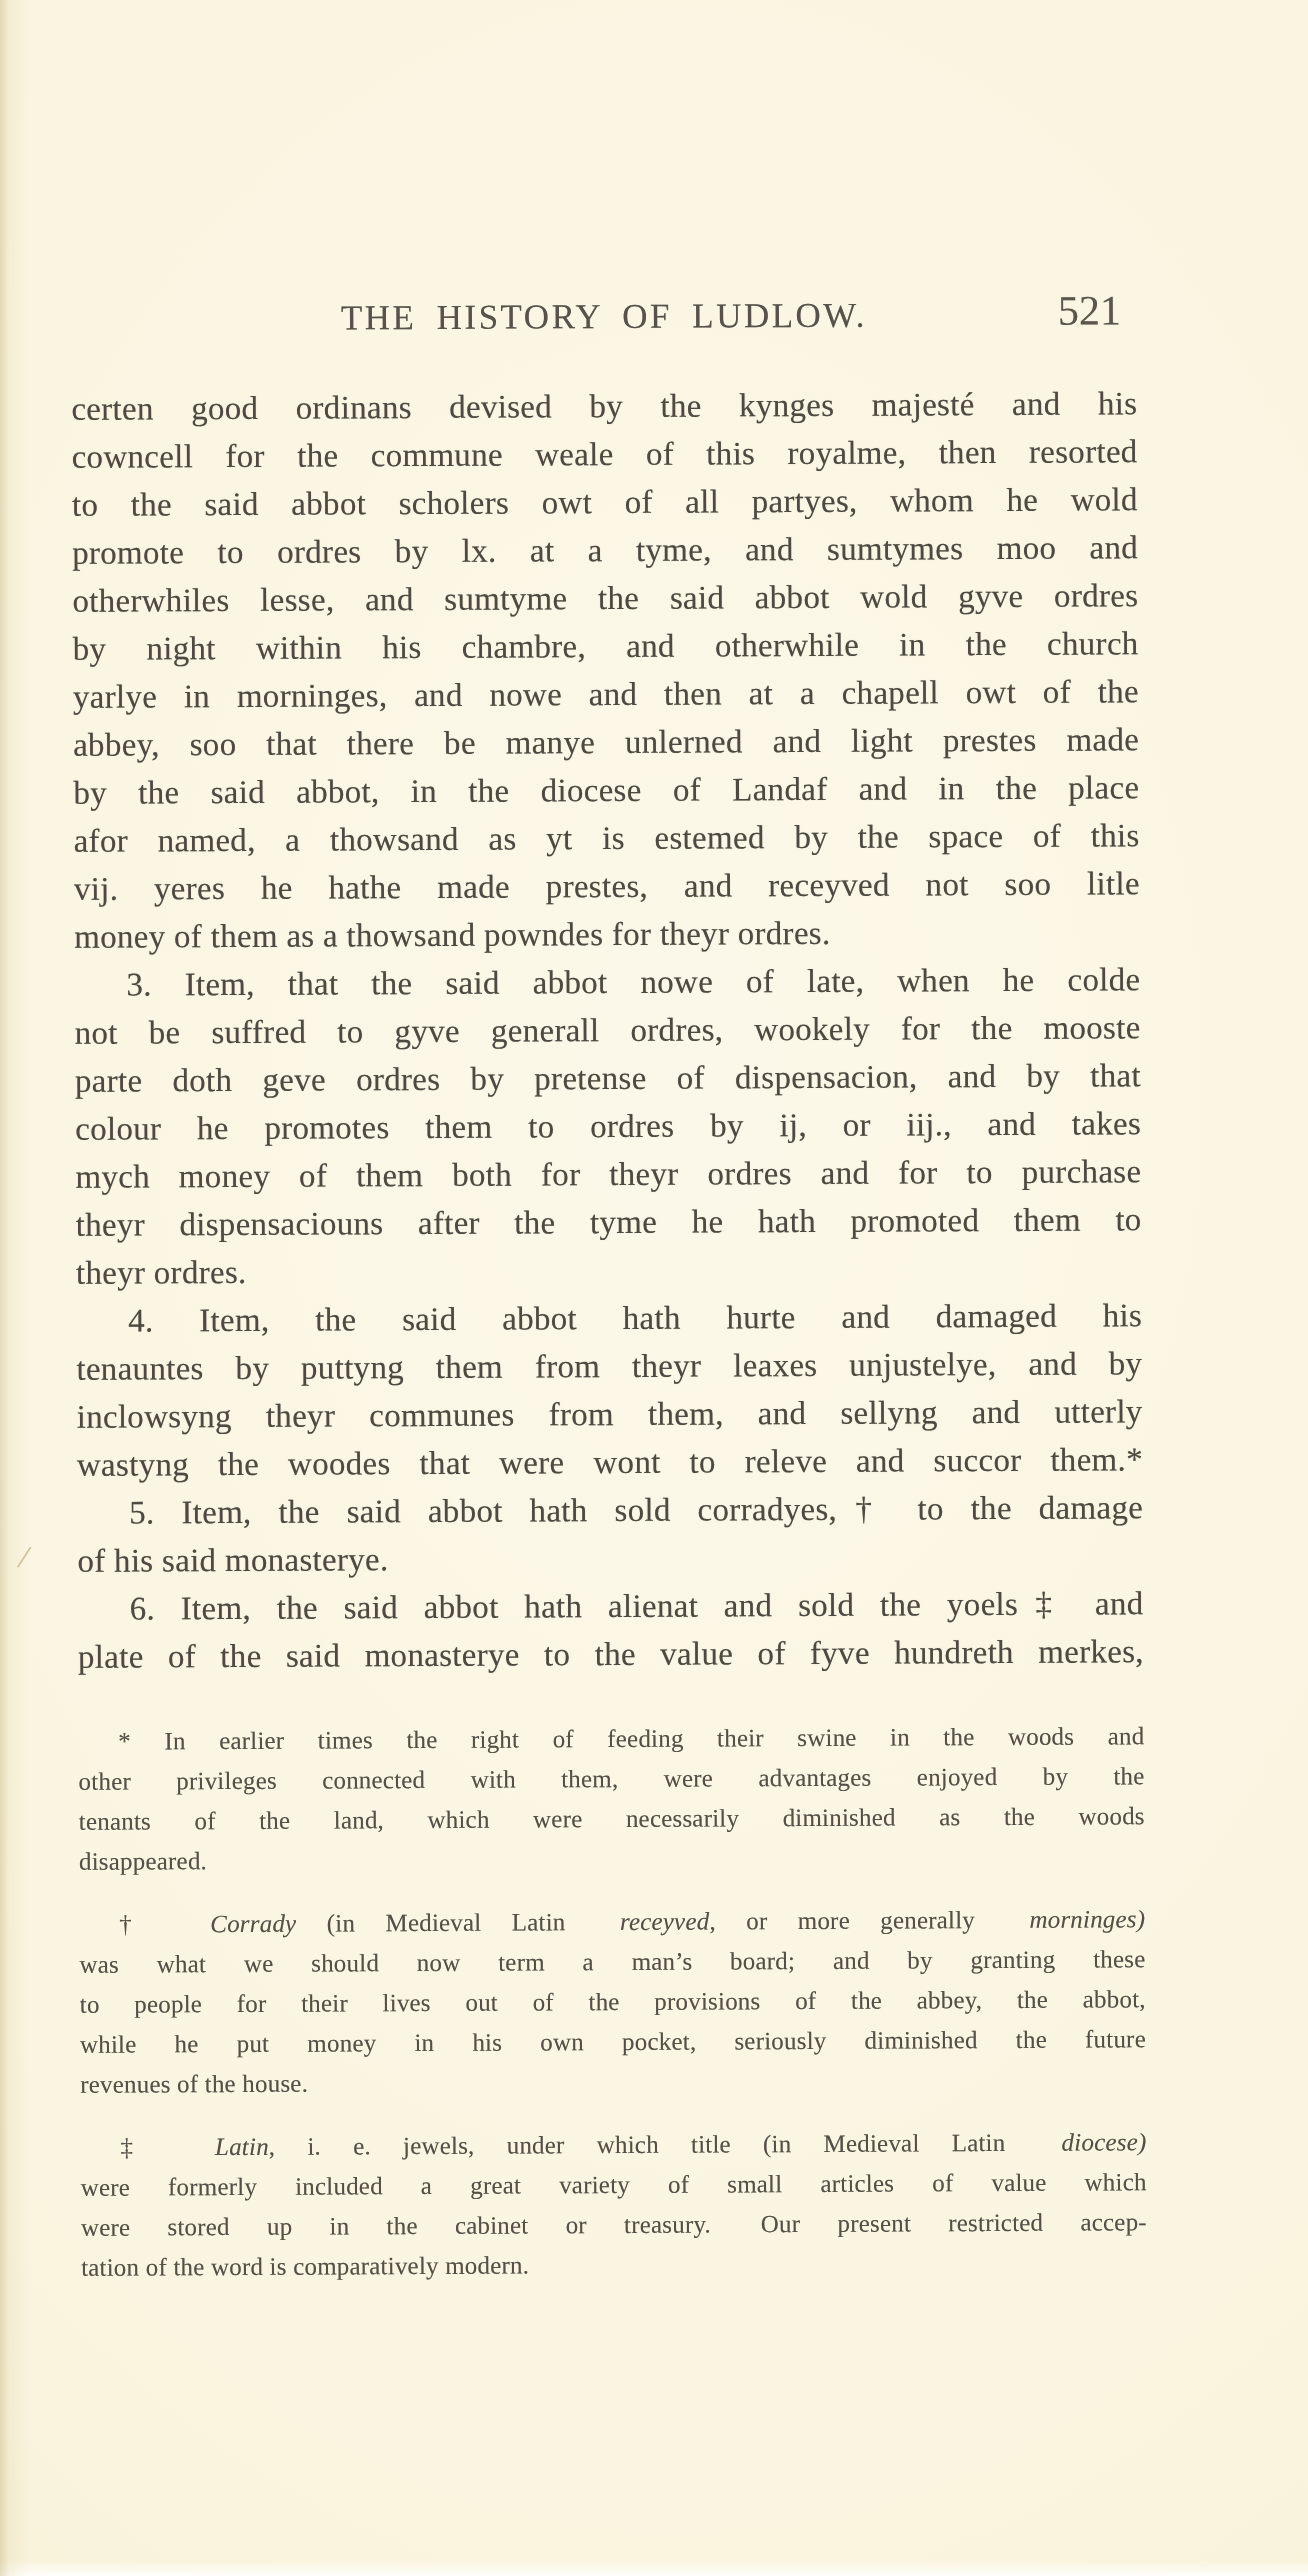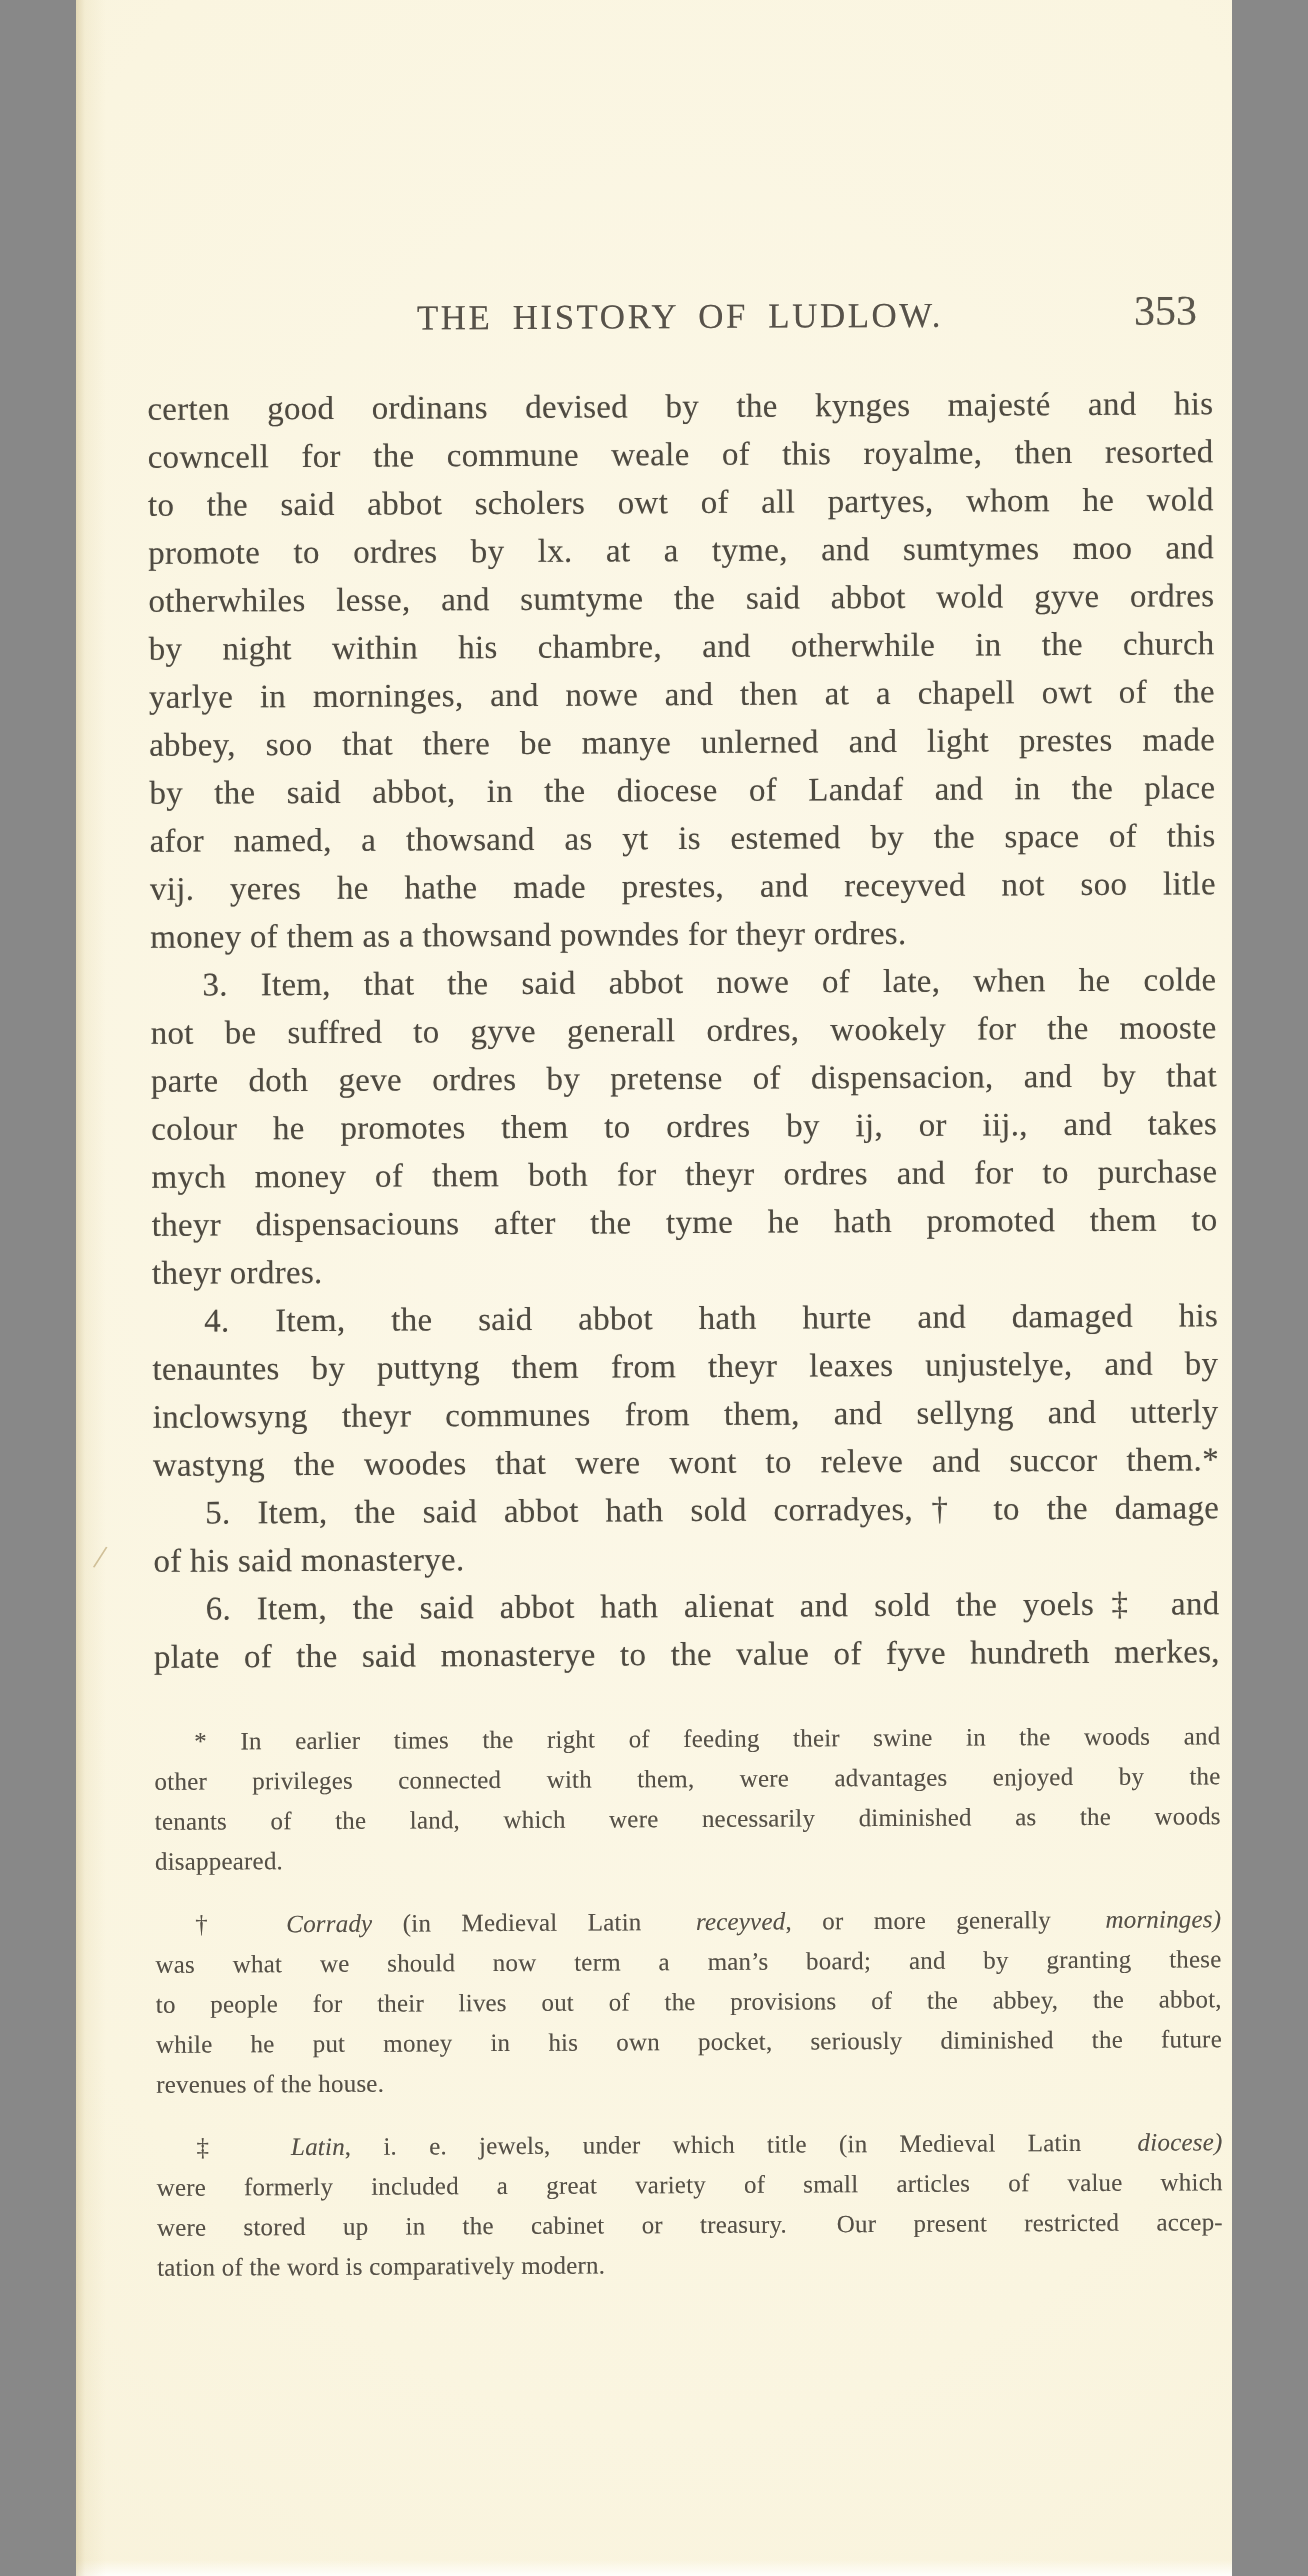--- a/index.html
+++ b/index.html
@@ -1,18 +1,18 @@
 <!DOCTYPE html>
 <html><head>
 <meta charset="utf-8">
 <style>
   html,body{margin:0;padding:0;background:#888;}
   .page{
     position:relative;
-    width:1156px;height:2576px;
+    width:1308px;height:2576px;
     margin:0 auto;
     overflow:hidden;
     background:
       linear-gradient(90deg, rgba(205,188,140,0.50) 0px, rgba(228,216,176,0.28) 9px, rgba(250,246,226,0) 30px),
       linear-gradient(0deg, rgba(255,255,253,0.95) 0px, rgba(255,255,253,0) 16px),
       radial-gradient(130% 95% at 52% 42%, #fcf8e9 0%, #faf5e0 55%, #f6efd5 100%);
     font-family:"Liberation Serif","DejaVu Serif",serif;
     color:#4e4a41;
   }
   .scan-tilt{position:absolute;inset:0;transform:rotate(-0.3deg);transform-origin:618px 1295px;}
@@ -80,21 +80,21 @@
   }
 </style>
 </head>
 <body>
 
 <div class="page">
   <div class="scan-tilt">
 
     <header class="pagehead">
       <div class="running-title">THE HISTORY OF LUDLOW.</div>
-      <div class="page-num">353</div>
+      <div class="page-num">521</div>
     </header>
 
     <span class="margin-mark">/</span>
 
     <main class="main-text">
 
       <section class="para">
         <div class="ln">certen good ordinans devised by the kynges majesté and his</div>
         <div class="ln">cowncell for the commune weale of this royalme, then resorted</div>
         <div class="ln">to the said abbot scholers owt of all partyes, whom he wold</div>

